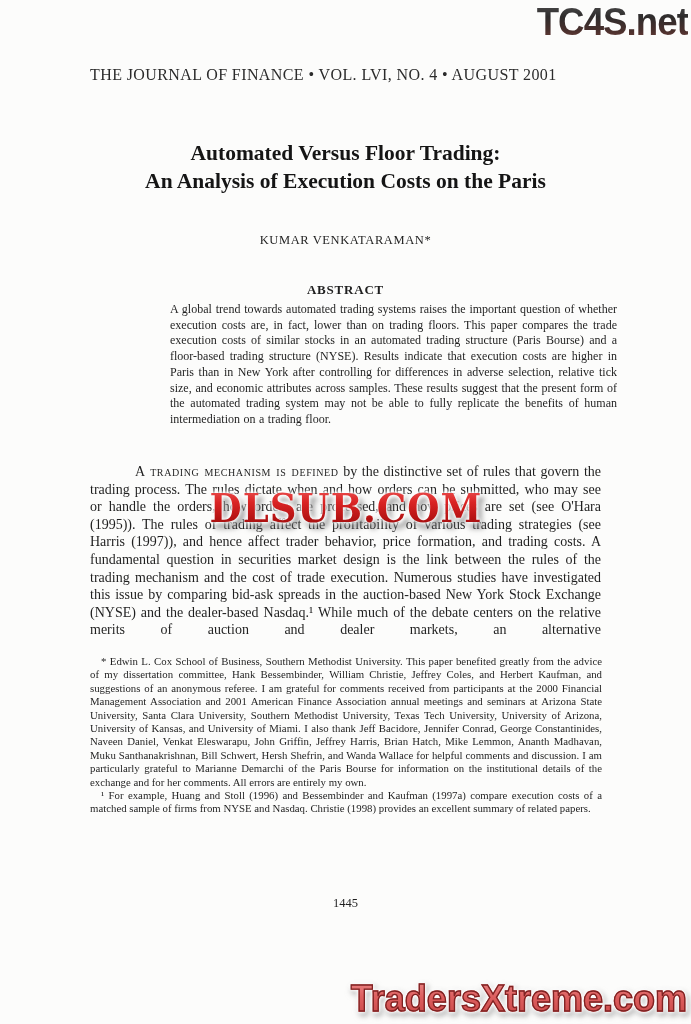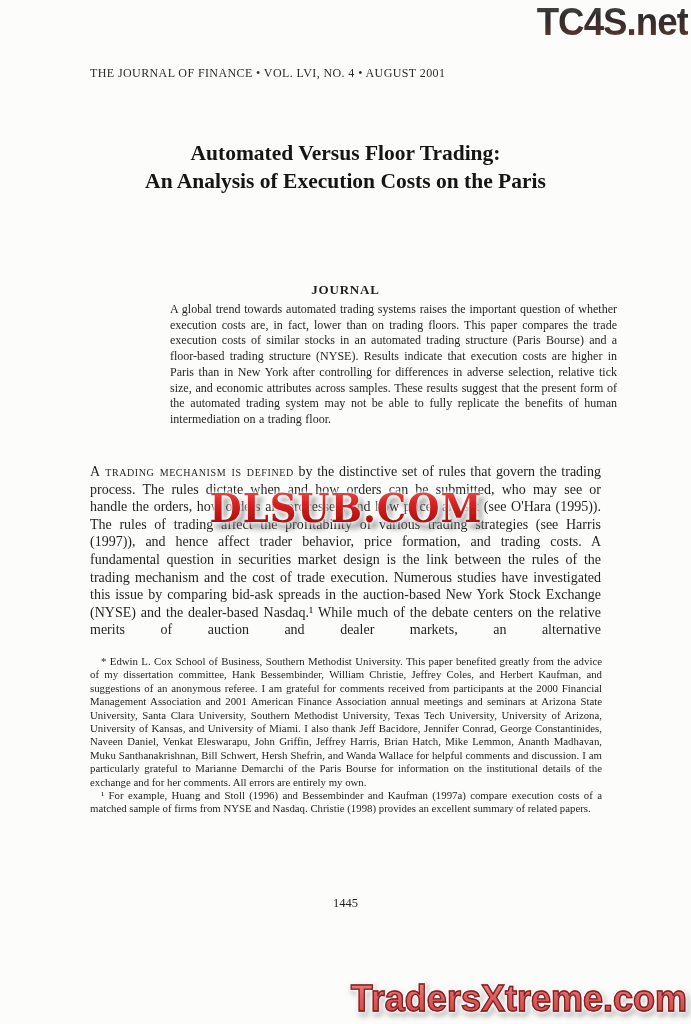--- a/index.html
+++ b/index.html
@@ -15,21 +15,21 @@
     font-family: "Liberation Serif", serif;
     color: #1f1f1f;
     overflow: hidden;
   }
 
   
   .journal-line {
     position: absolute;
     top: 66px;
     left: 90px;
-    font-size: 12px;
+    font-size: 16px;
     letter-spacing: 0.4px;
     color: #2b2b2b;
     white-space: nowrap;
   }
   .title {
     position: absolute;
     top: 140px;
     left: 0;
     width: 691px;
     text-align: center;
@@ -75,20 +75,21 @@
     width: 511px;
     font-size: 14px;
     line-height: 17.6px;
     text-align: justify;
     text-align-last: justify;
     word-spacing: 1px;
   }
   .smallcaps {
     font-variant: small-caps;
     letter-spacing: 0.6px;
+    margin-left: 45px;
   }
   .footnotes {
     position: absolute;
     top: 655px;
     left: 90px;
     width: 512px;
     font-size: 10.8px;
     line-height: 13.4px;
     text-align: justify;
   }
@@ -162,22 +163,23 @@
 
 <div class="page">
 
   <div class="journal-line">THE JOURNAL OF FINANCE • VOL. LVI, NO. 4 • AUGUST 2001</div>
 
   <div class="title">
     <div>Automated Versus Floor Trading:</div>
     <div>An Analysis of Execution Costs on the Paris</div>
   </div>
 
+  <div class="author">KUMAR VENKATARAMAN*</div>
 
-  <div class="abstract-heading">JOURNAL</div>
+  <div class="abstract-heading">ABSTRACT</div>
 
   <div class="abstract">A global trend towards automated trading systems raises the important question of whether execution costs are, in fact, lower than on trading floors. This paper compares the trade execution costs of similar stocks in an automated trading structure (Paris Bourse) and a floor-based trading structure (NYSE). Results indicate that execution costs are higher in Paris than in New York after controlling for differences in adverse selection, relative tick size, and economic attributes across samples. These results suggest that the present form of the automated trading system may not be able to fully replicate the benefits of human intermediation on a trading floor.</div>
 
   <div class="body-text">
     <span class="smallcaps">A trading mechanism is defined</span><span> by the distinctive set of rules that govern the trading process. The rules dictate when and how orders can be submitted, who may see or handle the orders, how orders are processed, and how prices are set (see O'Hara (1995)). The rules of trading affect the profitability of various trading strategies (see Harris (1997)), and hence affect trader behavior, price formation, and trading costs. A fundamental question in securities market design is the link between the rules of the trading mechanism and the cost of trade execution. Numerous studies have investigated this issue by comparing bid-ask spreads in the auction-based New York Stock Exchange (NYSE) and the dealer-based Nasdaq.¹ While much of the debate centers on the relative merits of auction and dealer markets, an alternative</span>
   </div>
 
   <div class="footnotes">
     <p>* Edwin L. Cox School of Business, Southern Methodist University. This paper benefited greatly from the advice of my dissertation committee, Hank Bessembinder, William Christie, Jeffrey Coles, and Herbert Kaufman, and suggestions of an anonymous referee. I am grateful for comments received from participants at the 2000 Financial Management Association and 2001 American Finance Association annual meetings and seminars at Arizona State University, Santa Clara University, Southern Methodist University, Texas Tech University, University of Arizona, University of Kansas, and University of Miami. I also thank Jeff Bacidore, Jennifer Conrad, George Constantinides, Naveen Daniel, Venkat Eleswarapu, John Griffin, Jeffrey Harris, Brian Hatch, Mike Lemmon, Ananth Madhavan, Muku Santhanakrishnan, Bill Schwert, Hersh Shefrin, and Wanda Wallace for helpful comments and discussion. I am particularly grateful to Marianne Demarchi of the Paris Bourse for information on the institutional details of the exchange and for her comments. All errors are entirely my own.</p>
     <p>¹ For example, Huang and Stoll (1996) and Bessembinder and Kaufman (1997a) compare execution costs of a matched sample of firms from NYSE and Nasdaq. Christie (1998) provides an excellent summary of related papers.</p>

